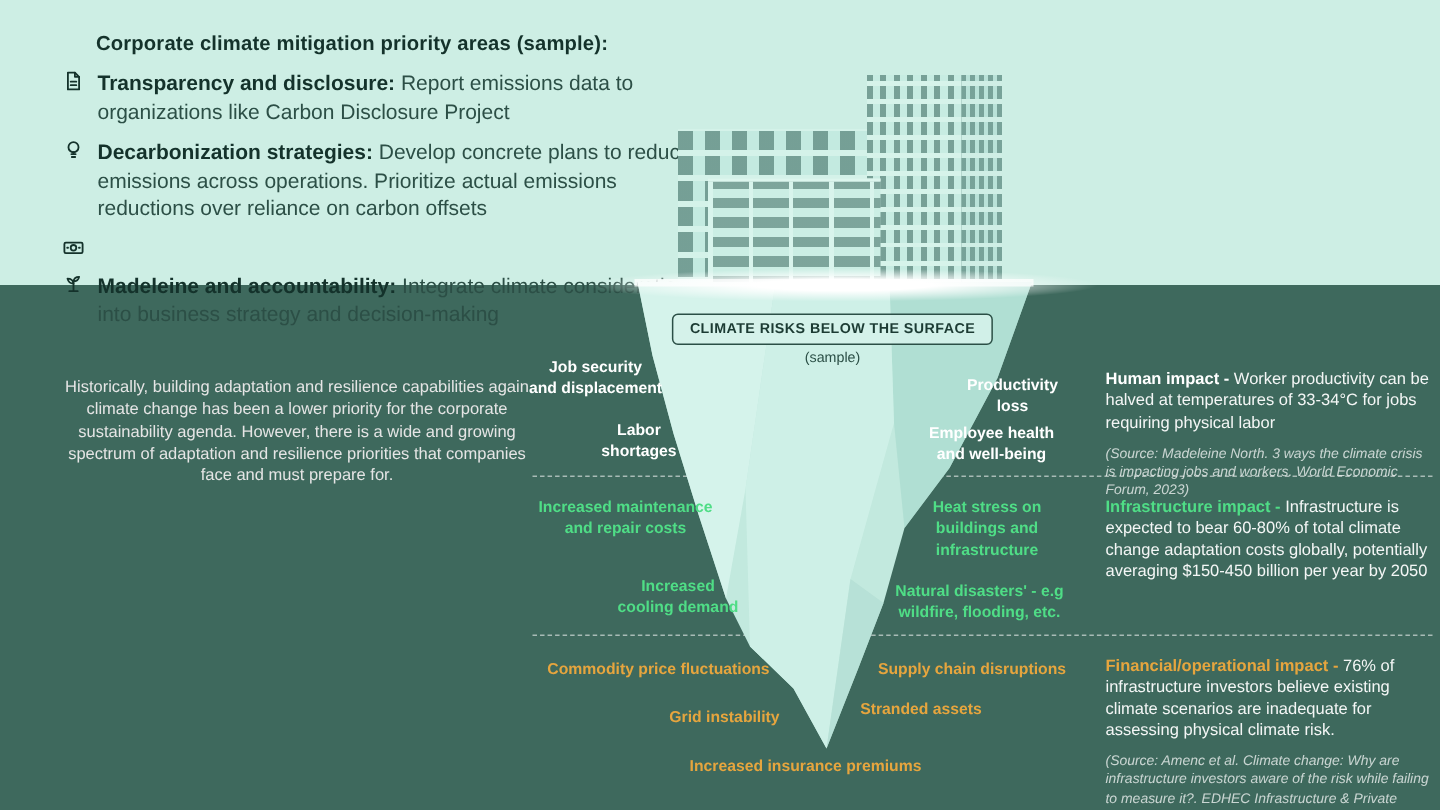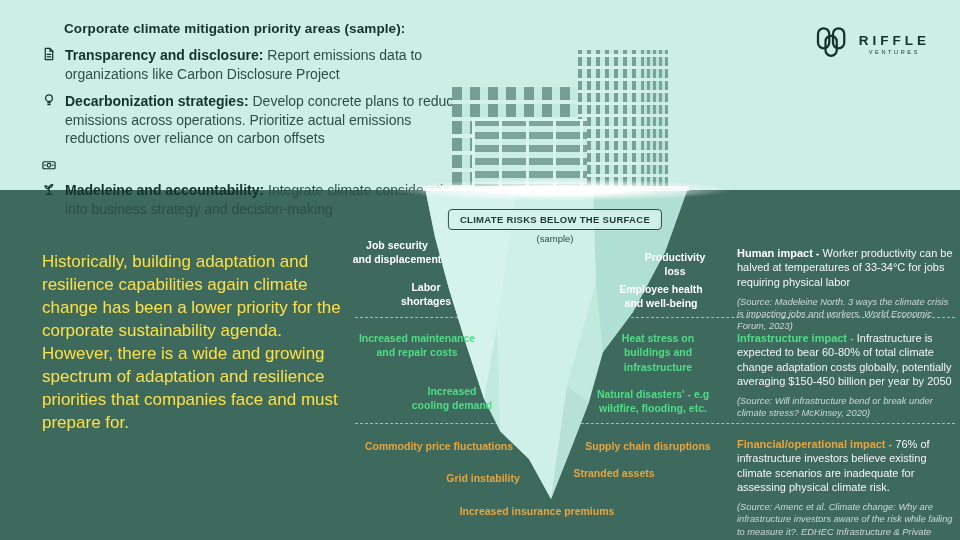--- a/index.html
+++ b/index.html
@@ -49,21 +49,21 @@
   .badge{position:absolute;left:555px;top:209px;transform:translateX(-50%);
     padding:4px 11px;border:1.3px solid #2b4f46;border-radius:4px;
     background:rgba(213,242,234,.9);color:#1c3b33;font-size:9.5px;font-weight:bold;
     letter-spacing:.3px;white-space:nowrap;}
   .sample{position:absolute;left:555px;top:233px;transform:translateX(-50%);
     font-size:9.5px;color:#2b4f46;}
 
   
   .adapt{position:absolute;left:42px;top:236px;width:312px;}
   .adapt h2{margin:0;font-size:27px;line-height:1.18;font-weight:bold;color:#46d87e;letter-spacing:-.2px;}
-  .adapt p{margin:15px 0 0 0;font-size:17px;line-height:1.35;color:#fde047;}
+  .adapt p{margin:15px 0 0 0;font-size:11px;line-height:1.35;color:#e5e5e5;text-align:center;}
 
   
   .risk{position:absolute;transform:translateX(-50%);text-align:center;
     font-size:10.5px;font-weight:bold;line-height:1.38;white-space:pre-line;}
   .risk.white{color:#ffffff;}
   .risk.green{color:#4fdd86;}
   .risk.yellow{color:#e6a53e;}
 
   
   .impact{position:absolute;left:737px;width:216px;font-size:11px;line-height:1.3;
@@ -118,33 +118,20 @@
               <path d="M7.5 13V6"></path>
               <path d="M7.5 7.5C5 7.5 3.7 6 3.2 4c2.6 0 4 1.3 4.3 3.5z"></path>
               <path d="M7.5 6c2.3 0 3.6-1.3 4-3.2-2.4 0-3.7 1.2-4 3.2z"></path>
               <path d="M4.5 13h6"></path>
             </svg>
         </span>
         <p><b>Madeleine and accountability:</b> <span>Integrate climate considerations into business strategy and decision-making</span></p>
       </div>
     </div>
 
-    <div class="logo">
-      <span class="logo-mark">
-        <svg viewBox="0 0 26 24">
-            <rect x="1" y="1" width="9" height="16" rx="4.5"></rect>
-            <rect x="13" y="1" width="9" height="16" rx="4.5"></rect>
-            <rect x="7" y="7" width="9" height="16" rx="4.5"></rect>
-          </svg>
-      </span>
-      <span class="logo-text">
-        <span class="logo-name">RIFFLE</span>
-        <span class="logo-sub">VENTURES</span>
-      </span>
-    </div>
 
     <div class="bldg b-left"></div>
     <div class="bldg b-tower"></div>
     <div class="bldg b-sliver"></div>
     <div class="bldg b-front"></div>
   </div>
 
   <div class="dash-line" style="top:317px"></div>
   <div class="dash-line" style="top:423px"></div>
 
@@ -190,20 +177,19 @@
   <div class="risk yellow" style="left:483px;top:471px">Grid instability</div>
   <div class="risk yellow" style="left:614px;top:466px">Stranded assets</div>
   <div class="risk yellow" style="left:537px;top:504px">Increased insurance premiums</div>
 
   <div class="impact i1" style="top:246px">
     <b>Human impact -</b> <span>Worker productivity can be halved at temperatures of 33-34°C for jobs requiring physical labor</span>
     <span class="src">(Source: Madeleine North. 3 ways the climate crisis is impacting jobs and workers. World Economic Forum, 2023)</span>
   </div>
   <div class="impact i2" style="top:331px">
     <b>Infrastructure impact -</b> <span>Infrastructure is expected to bear 60-80% of total climate change adaptation costs globally, potentially averaging $150-450 billion per year by 2050</span>
-    <span class="src">(Source: Will infrastructure bend or break under climate stress? McKinsey, 2020)</span>
   </div>
   <div class="impact i3" style="top:437px">
     <b>Financial/operational impact -</b> <span>76% of infrastructure investors believe existing climate scenarios are inadequate for assessing physical climate risk.</span>
     <span class="src">(Source: Amenc et al. Climate change: Why are infrastructure investors aware of the risk while failing to measure it?. EDHEC Infrastructure &amp; Private Assets Research Institute, 2024)</span>
   </div>
 
 </div>
 
 </body></html>

